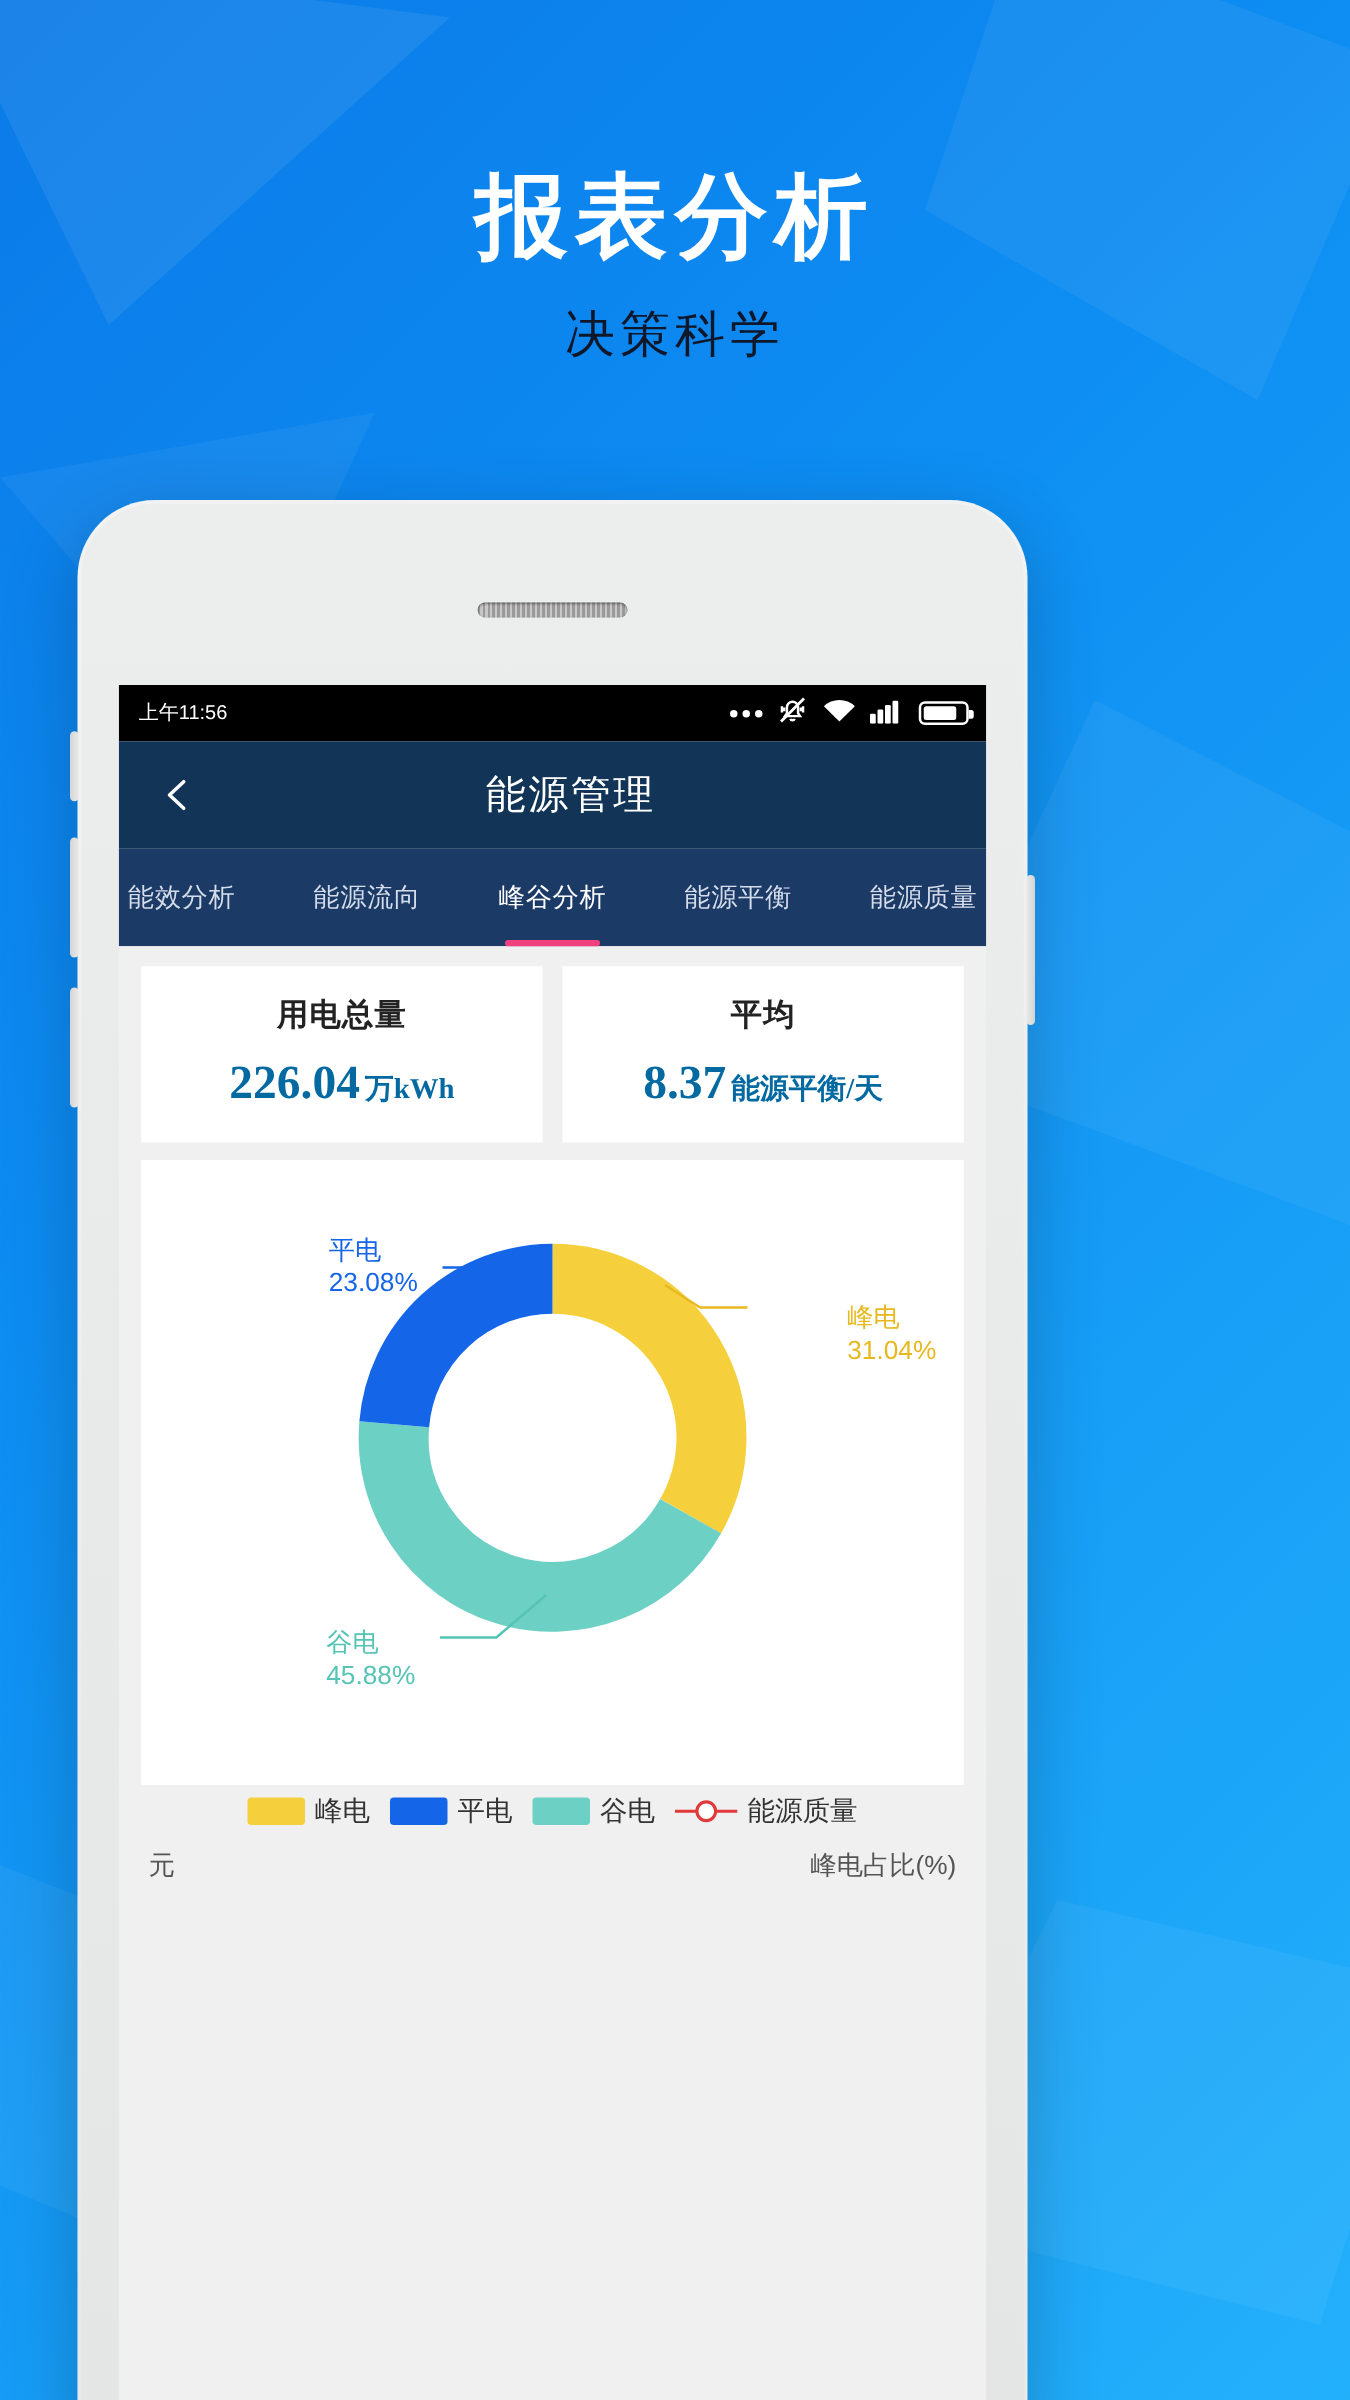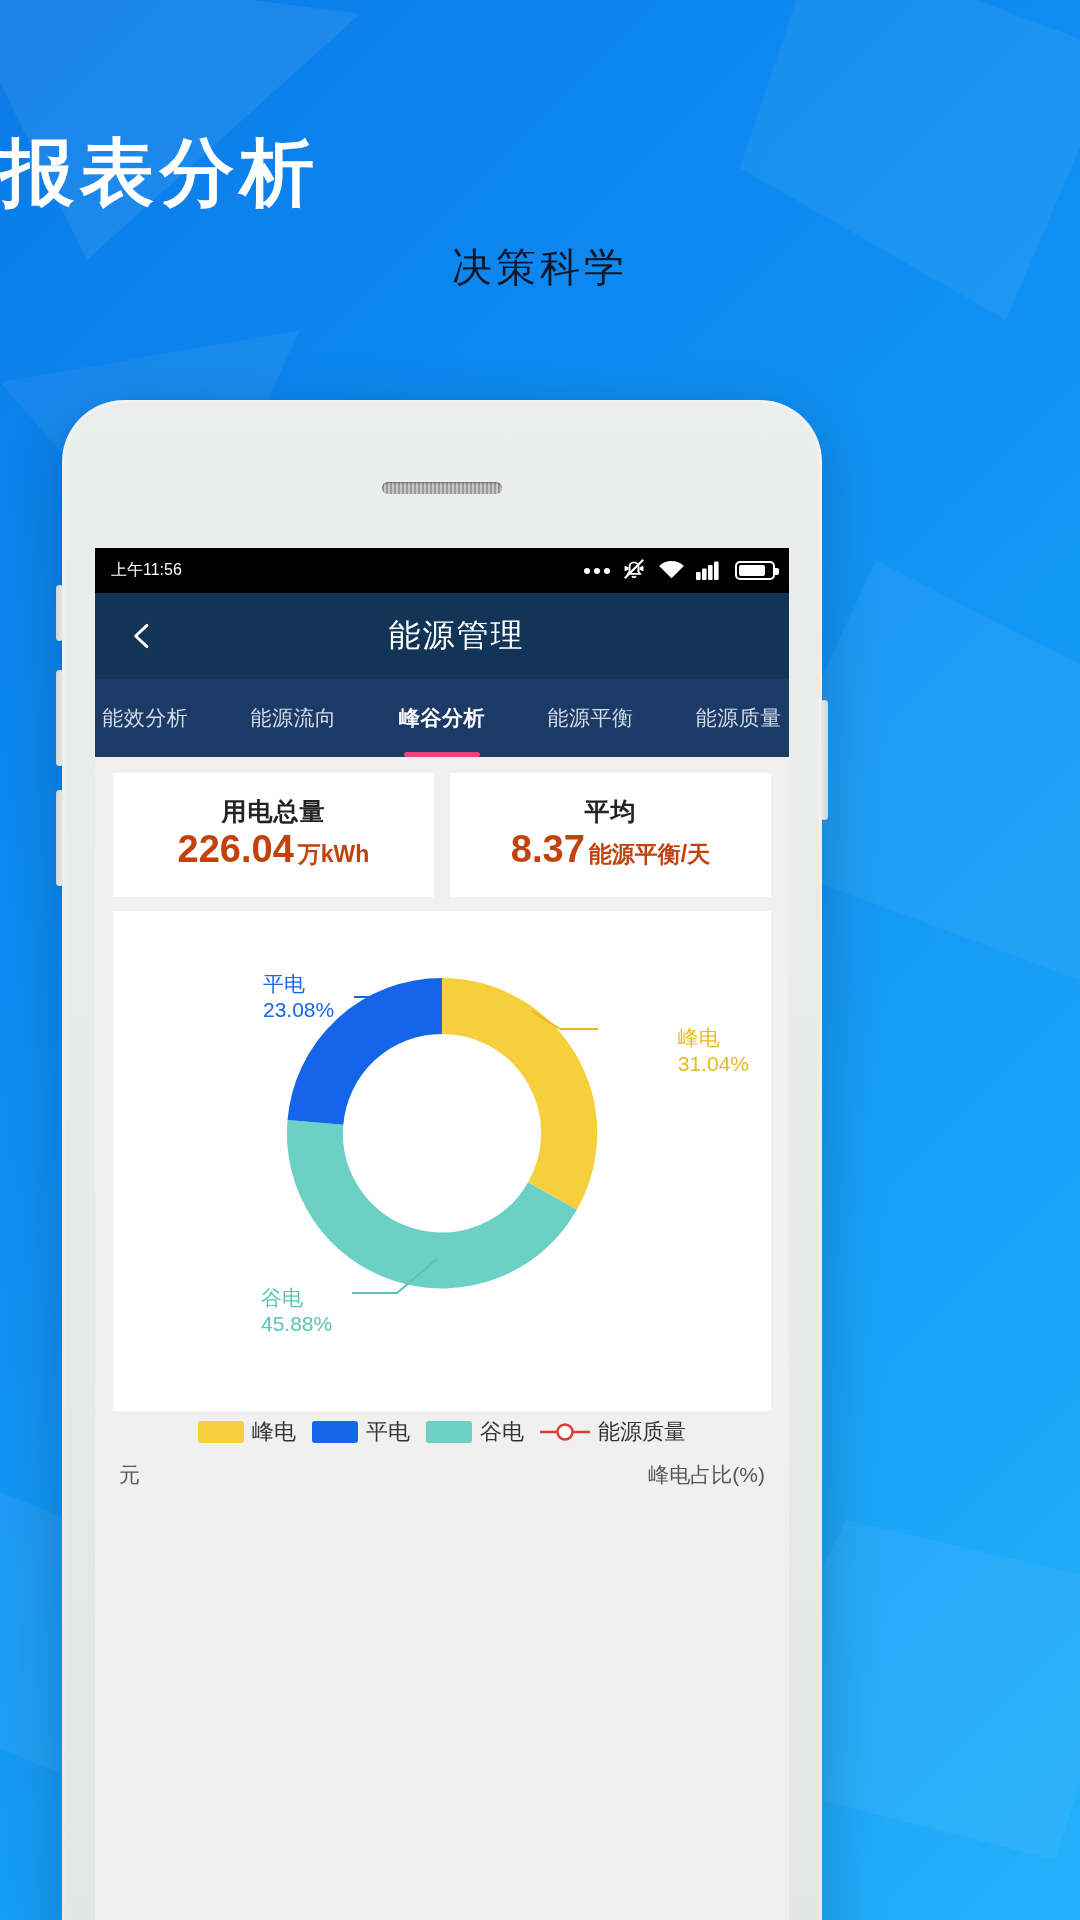--- a/index.html
+++ b/index.html
@@ -27,21 +27,21 @@
   #bg .poly.e { width:280px;height:320px; left:-30px; bottom:120px;
     clip-path:polygon(0 0,100% 35%,55% 100%,0 80%); opacity:.05;}
   #bg .poly.f { width:420px;height:340px; right:-60px; bottom:60px;
     clip-path:polygon(30% 0,100% 20%,80% 100%,0 75%); opacity:.05;}
   #bg .poly.g { width:240px;height:200px; left:120px; top:900px;
     clip-path:polygon(0 30%,100% 0,70% 100%); opacity:.04;}
 
   
   .promo-title {
     position:absolute; top:134px; left:0; width:100%;
-    color:#fff; font-size:74px; font-weight:bold;
+    text-align:center; color:#fff; font-size:74px; font-weight:bold;
     letter-spacing:6px; line-height:1.05;
   }
   .promo-sub {
     position:absolute; top:240px; left:0; width:100%;
     text-align:center; color:#0f172a; font-size:40px; font-weight:normal;
     letter-spacing:4px;
   }
 
   
   .phone {
@@ -115,35 +115,35 @@
 
   
   .tabs{
     height:78px; background:#1b3a66;
     display:flex; align-items:stretch;gap:48px;
   }
   .tab{
     flex:1; display:flex; align-items:center; justify-content:center;
     color:#d4dcea; font-size:21px; position:relative; letter-spacing:.5px;
   }
-  .tab.active{ color:#ffffff; font-weight:bold; }
+  .tab.active{ color:#ffffff; font-weight:normal; }
   .tab.active:after{
     content:""; position:absolute; left:12%; right:12%; bottom:0;
     height:5px; background:#f0417e; border-radius:3px;
   }
 
   
   .stats{
     display:flex; gap:16px; padding:16px 18px 0 18px; background:#f0f0f0;
   }
   .stat-card{
     flex:1; background:#fff; padding:22px 0 26px 0; text-align:center;
   }
   .stat-label{ font-size:25px; color:#222; font-weight:bold; letter-spacing:1px;}
-  .stat-valrow{ color:#c2410c; }
+  .stat-valrow{ margin-top:16px; color:#0369a1;font-family:Liberation Serif, serif; }
   .stat-val{ font-size:38px; font-weight:bold; }
   .stat-unit{ font-size:23px; font-weight:bold; margin-left:4px; }
 
   
   .chart-card{
     margin:14px 18px 0 18px; background:#fff; padding:18px 0 10px 0;
     position:relative; height:500px;
   }
   .donut-wrap{ position:relative; width:100%; height:400px; }
   .donut-svg{ position:absolute; left:50%; transform:translateX(-50%); top:8px; }

